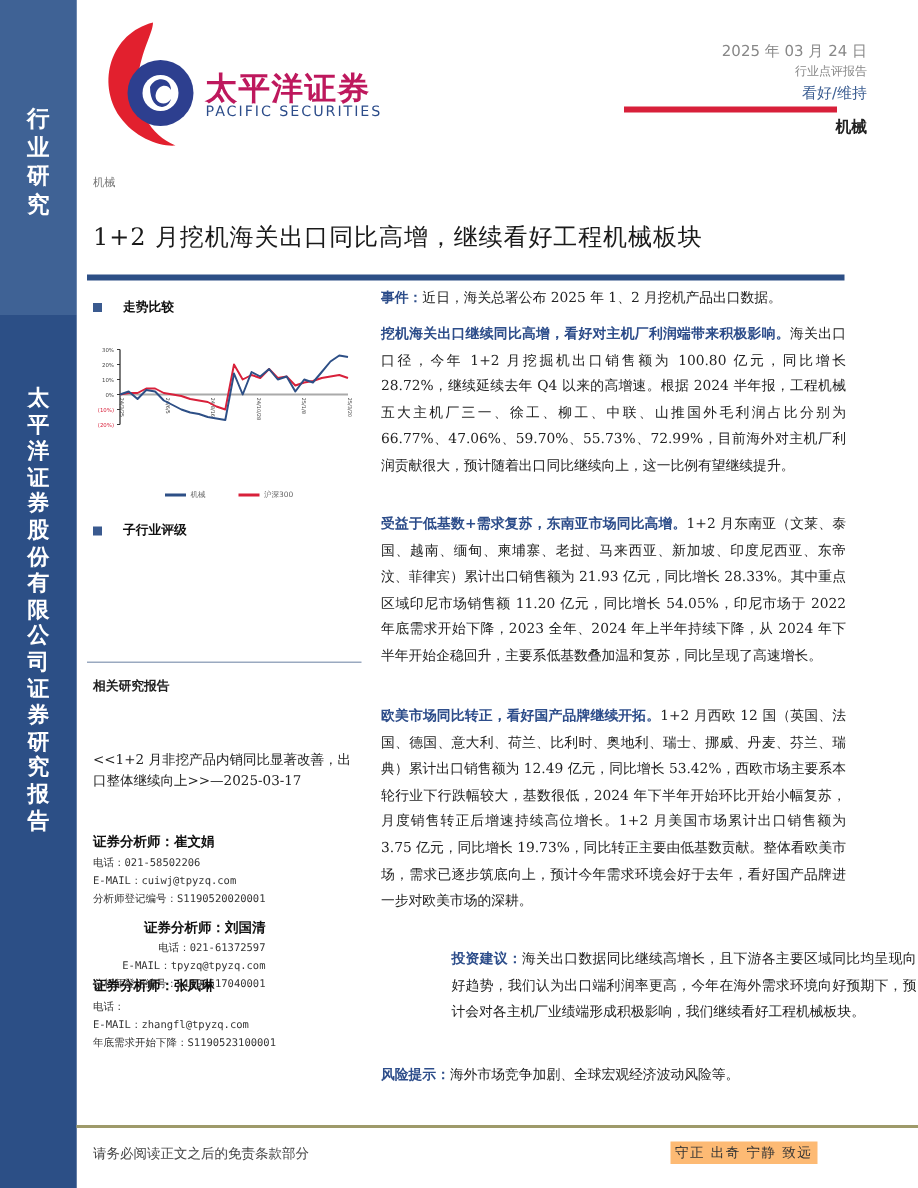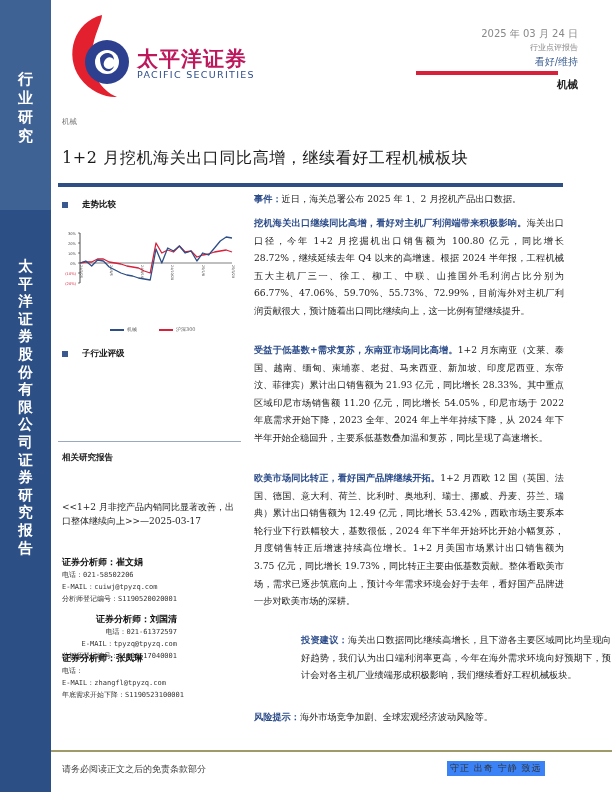--- a/index.html
+++ b/index.html
@@ -29,21 +29,21 @@
   .legend{position:absolute;left:110px;top:326px;font-size:5px;color:#666;font-family:"DejaVu Sans",sans-serif;}
   .thin-rule{position:absolute;left:58px;width:183px;height:1px;background:#9aa9c0;}
   .related-head{position:absolute;left:62px;top:452px;font-size:8.5px;font-weight:bold;}
   .related-item{position:absolute;left:62px;top:500px;width:180px;font-size:9px;line-height:14px;color:#222;}
   .analyst{position:absolute;left:62px;font-size:7px;line-height:12px;color:#333;font-family:"DejaVu Sans Mono",monospace;}
   .analyst .aname{font-family:"DejaVu Serif",serif;font-weight:bold;font-size:9px;color:#111;line-height:13px;}
   .body{position:absolute;left:254px;width:310px;font-size:9.2px;line-height:17.6px;color:#222;text-align:justify;}
   .body .kw{color:#2d4d8a;font-weight:bold;}
   .footer-rule{position:absolute;left:51px;top:750px;width:561px;height:2px;background:#9e9a6a;}
   .footer-left{position:absolute;left:62px;top:763px;font-size:9px;color:#444;}
-  .footer-right{position:absolute;left:447px;top:761px;font-size:9px;color:#333;background:#3b82f6;padding:1px 3px;letter-spacing:1px;}
+  .footer-right{position:absolute;left:447px;top:761px;font-size:9px;color:#333;background:#fdba74;padding:1px 3px;letter-spacing:1px;}
 </style>
 </head>
 <body>
 
 <div class="sidebar">
   <div class="sidebar-top"></div>
   <div class="sidebar-bottom"></div>
   <div class="vtext v1" id="vtop">
       <span>行</span>
       <span>业</span>

